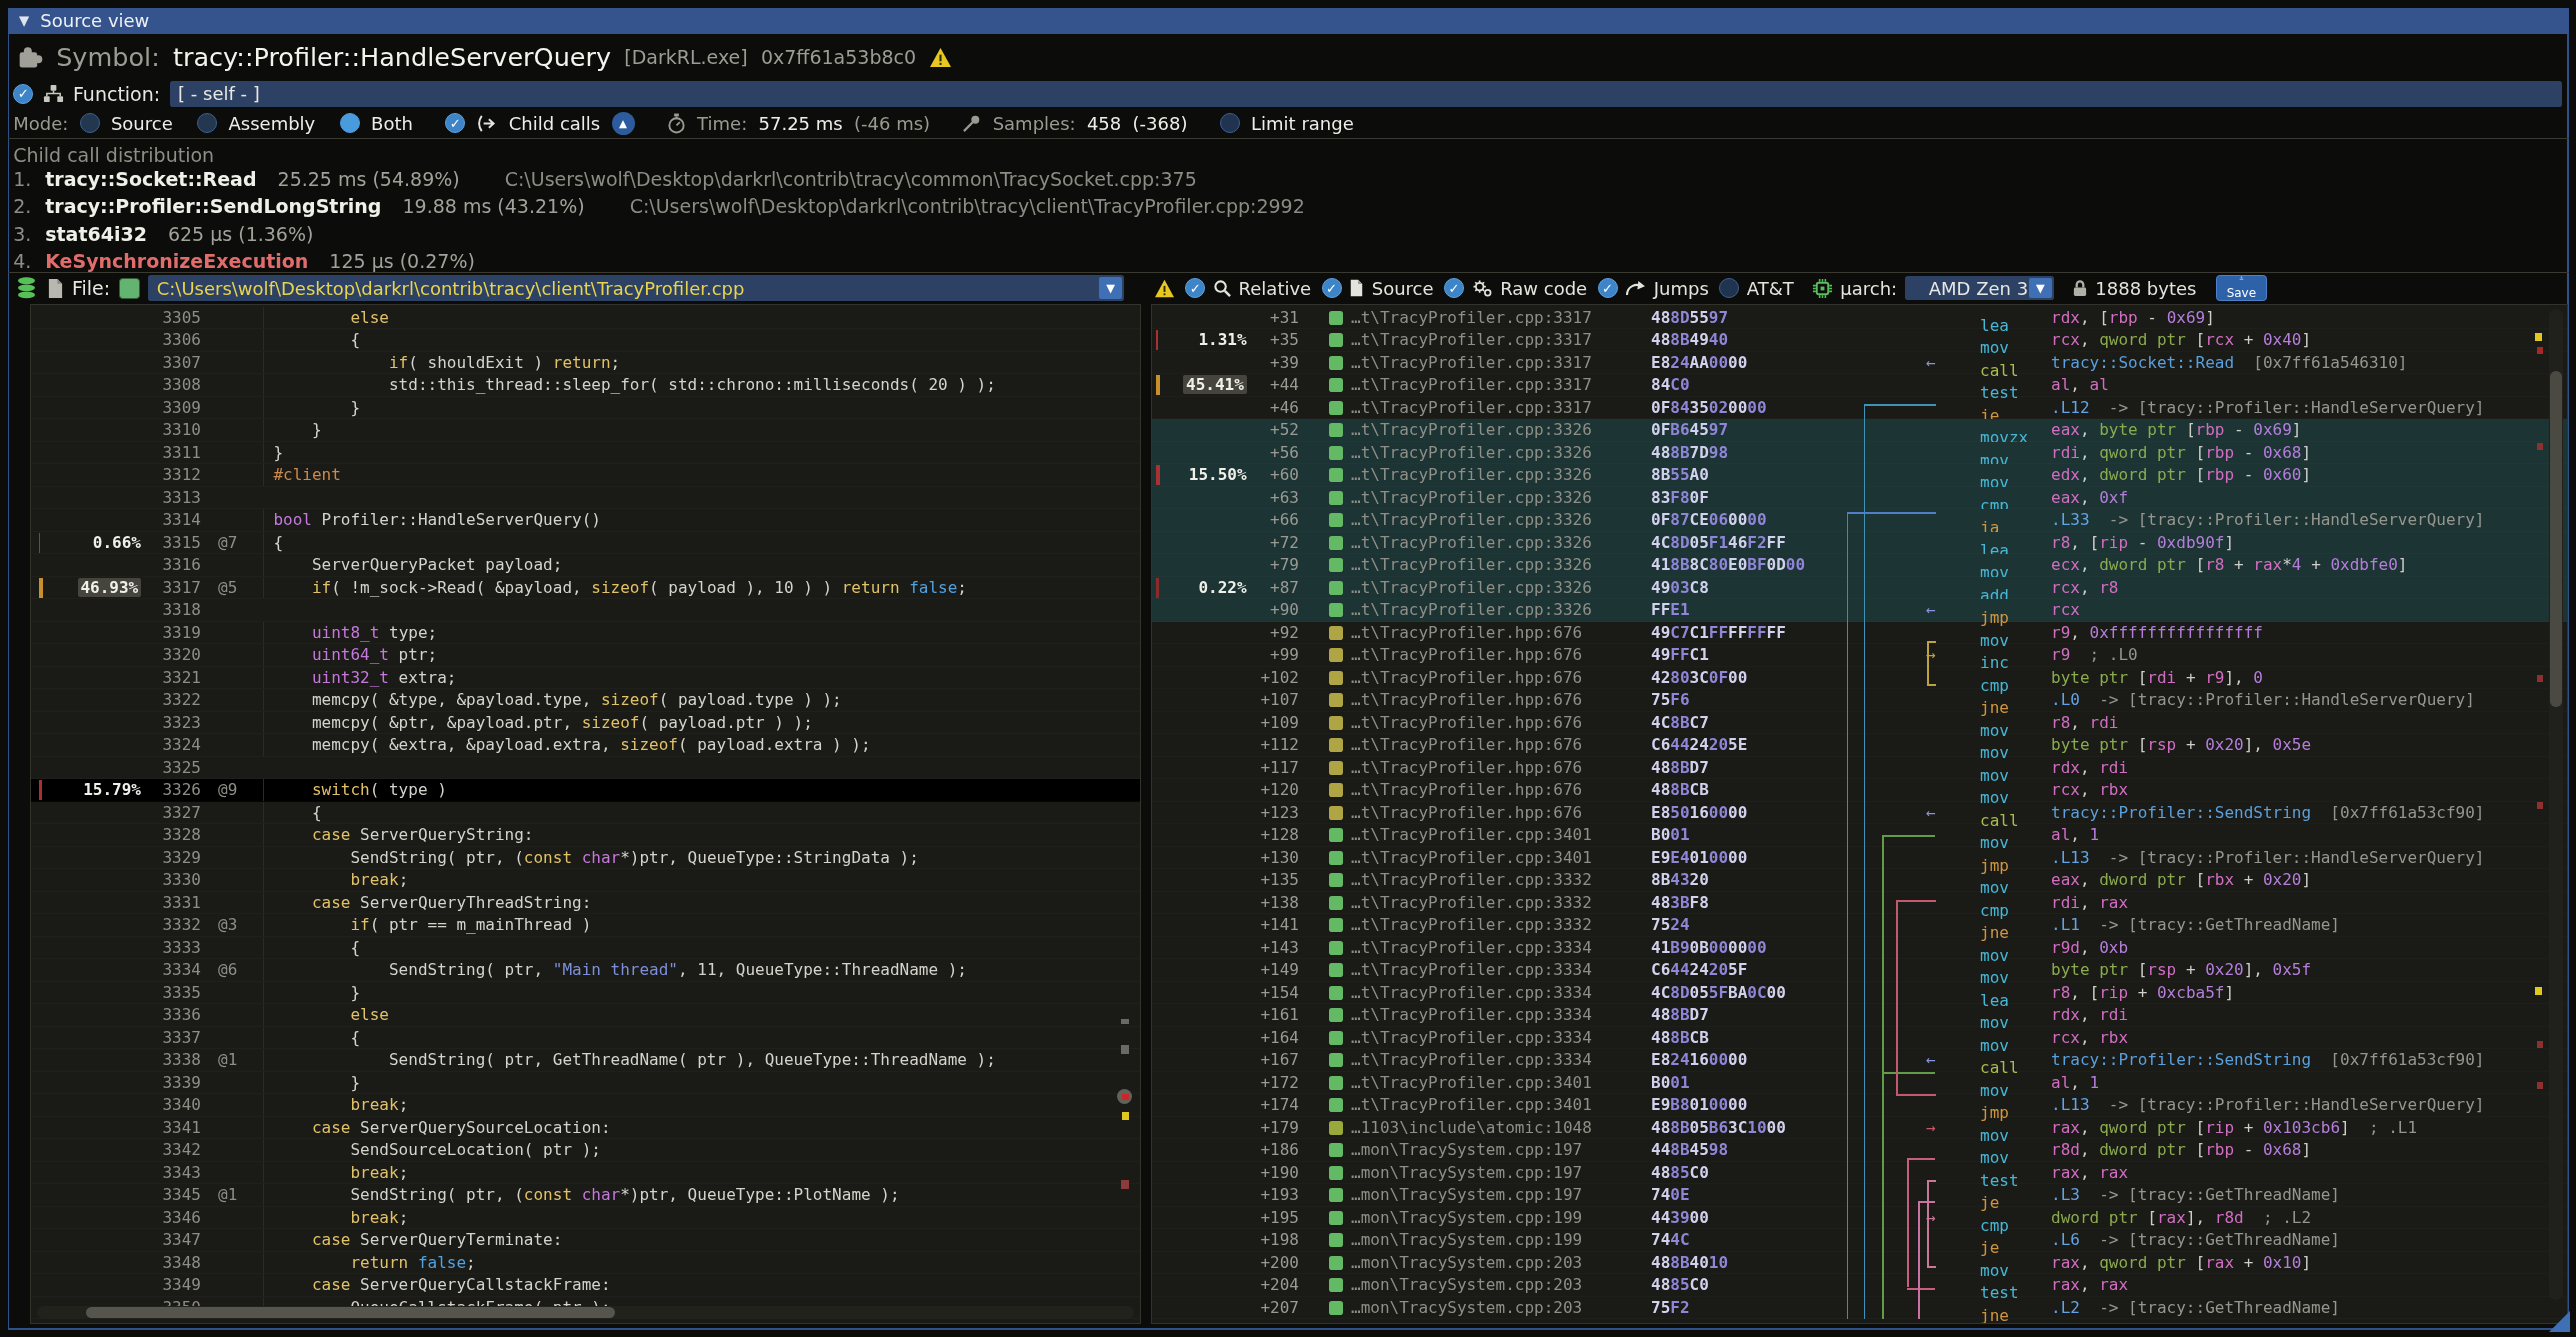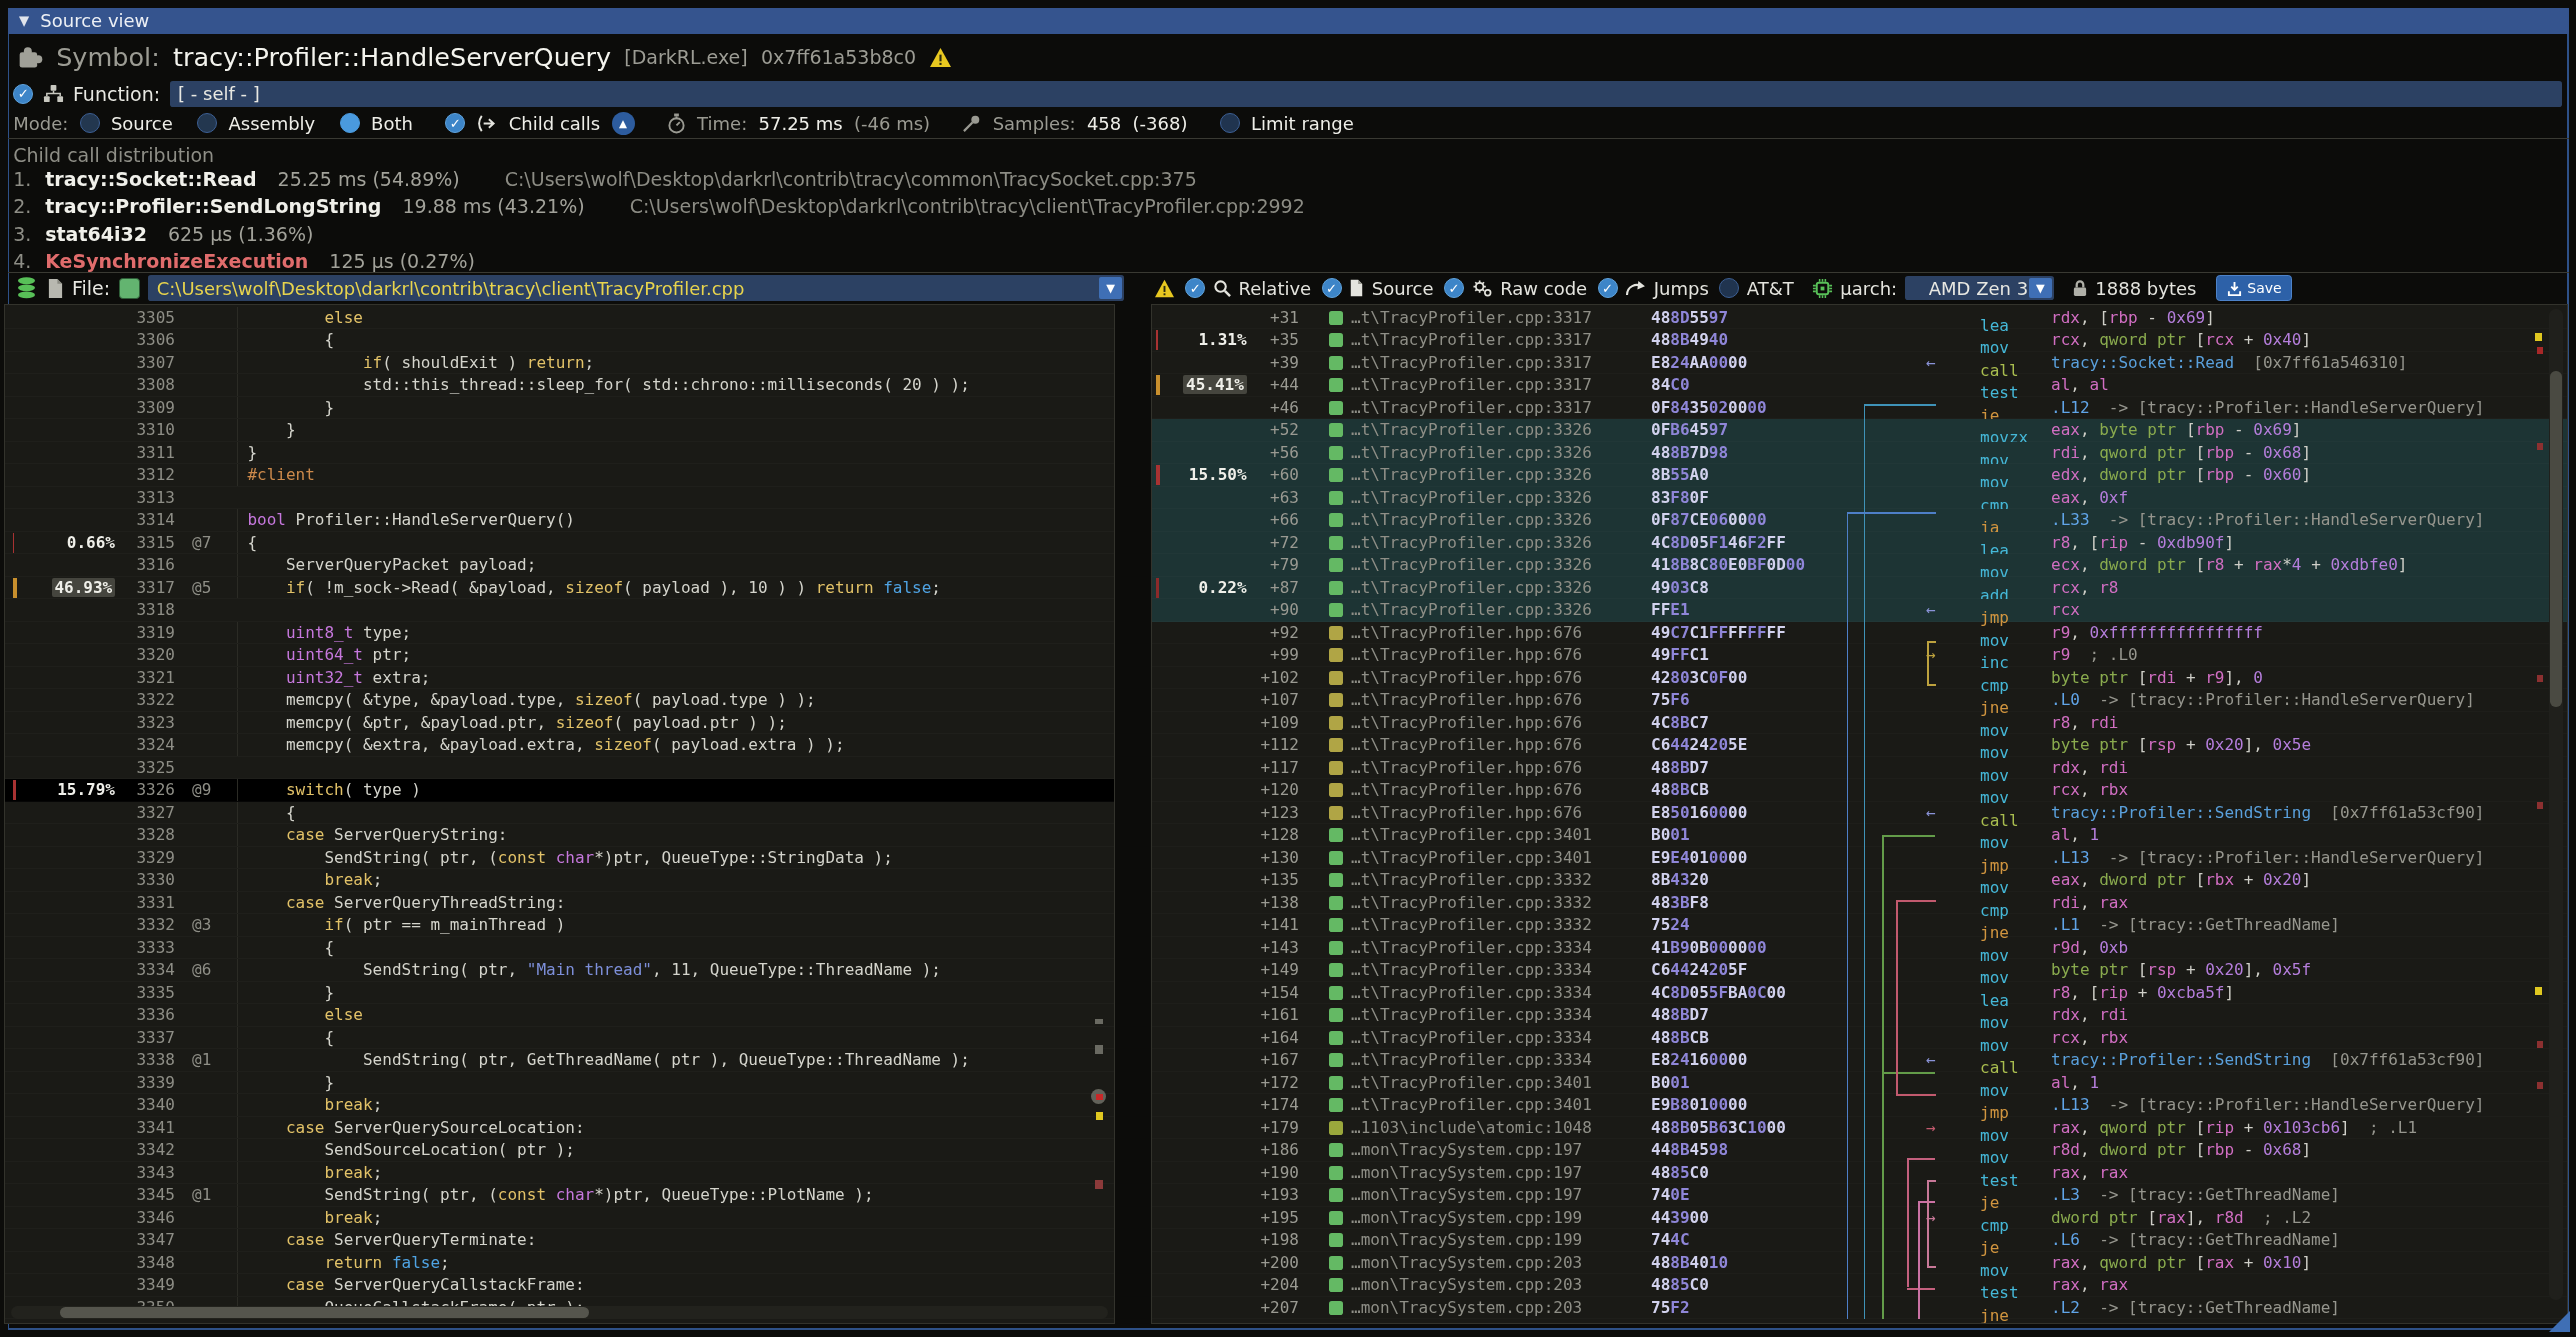--- a/index.html
+++ b/index.html
@@ -40,24 +40,24 @@
   
   #fileband{left:15px;top:275px;width:1109px;height:26.4px;display:flex;align-items:center;gap:8.5px;}
   #filecombo{flex:1;position:relative;}
   .combo .ytext{color:#e8d44d;}
   .ddbtn{position:absolute;right:1.9px;top:1.9px;bottom:1.9px;width:23px;background:#3f6fb5;border-radius:1.9px;color:#fff;font-size:11.3px;display:flex;align-items:center;justify-content:center;}
   .swatch{width:19px;height:19px;border-radius:3.8px;background:#63b470;border:0.9px solid #2e5e38;}
   
   #asmtoolbar{left:1154px;top:275px;width:1409px;height:26.4px;display:flex;align-items:center;gap:10.4px;font-size:18px;color:#e4e4de;}
   .tgroup{display:flex;align-items:center;gap:7.6px;}
   .uarchcombo{width:149px;height:23.6px;position:relative;padding-left:24px;}
-  .savebtn{margin-left:9.4px;background:#2d61a8;border:0.9px solid #4d82c8;border-radius:3.8px;height:23.6px;display:flex;align-items:center;gap:5.7px;padding:0 9.4px;color:#fff;font-size:14px;}
+  .savebtn{margin-left:9.4px;background:#2d61a8;border:0.9px solid #4d82c8;border-radius:3.8px;height:23.6px;display:flex;align-items:center;gap:5.7px;padding:0 9.4px;color:#fff;font-size:12px;flex-direction:column;}
   
   .pane{background:#1a1a16;border:0.9px solid #33332c;box-sizing:border-box;}
-  #srcpane{left:4px;top:304px;width:1111px;height:1020px;}
+  #srcpane{left:30px;top:304px;width:1111px;height:1020px;}
   #asmpane{left:1151px;top:304px;width:1417px;height:1020px;overflow:hidden;}
   
   .srow{position:relative;height:21.5px;border-bottom:0.9px solid rgba(255,255,255,0.025);font-size:16px;line-height:21.5px;}
   .srow.hl{background:#000000;padding-left:12px;}
   .sbar{position:absolute;left:7.6px;top:0.9px;bottom:0.9px;}
   .spct{position:absolute;left:19px;width:91px;text-align:right;color:#f0f0ea;font-weight:600;font-family:"DejaVu Sans Mono",monospace;}
   .ph{background:#45453e;border-radius:1.9px;padding:0 2.8px;}
   .snum{position:absolute;left:117px;width:53px;text-align:right;color:#8e8e86;font-family:"DejaVu Sans Mono",monospace;}
   .ssym{position:absolute;left:187px;width:43px;color:#8e8e86;font-family:"DejaVu Sans Mono",monospace;}
   .scode{position:absolute;left:232px;right:32px;border-left:0.9px solid #2b2b25;padding-left:9.4px;white-space:pre;font-family:"DejaVu Sans Mono",monospace;overflow:hidden;}

